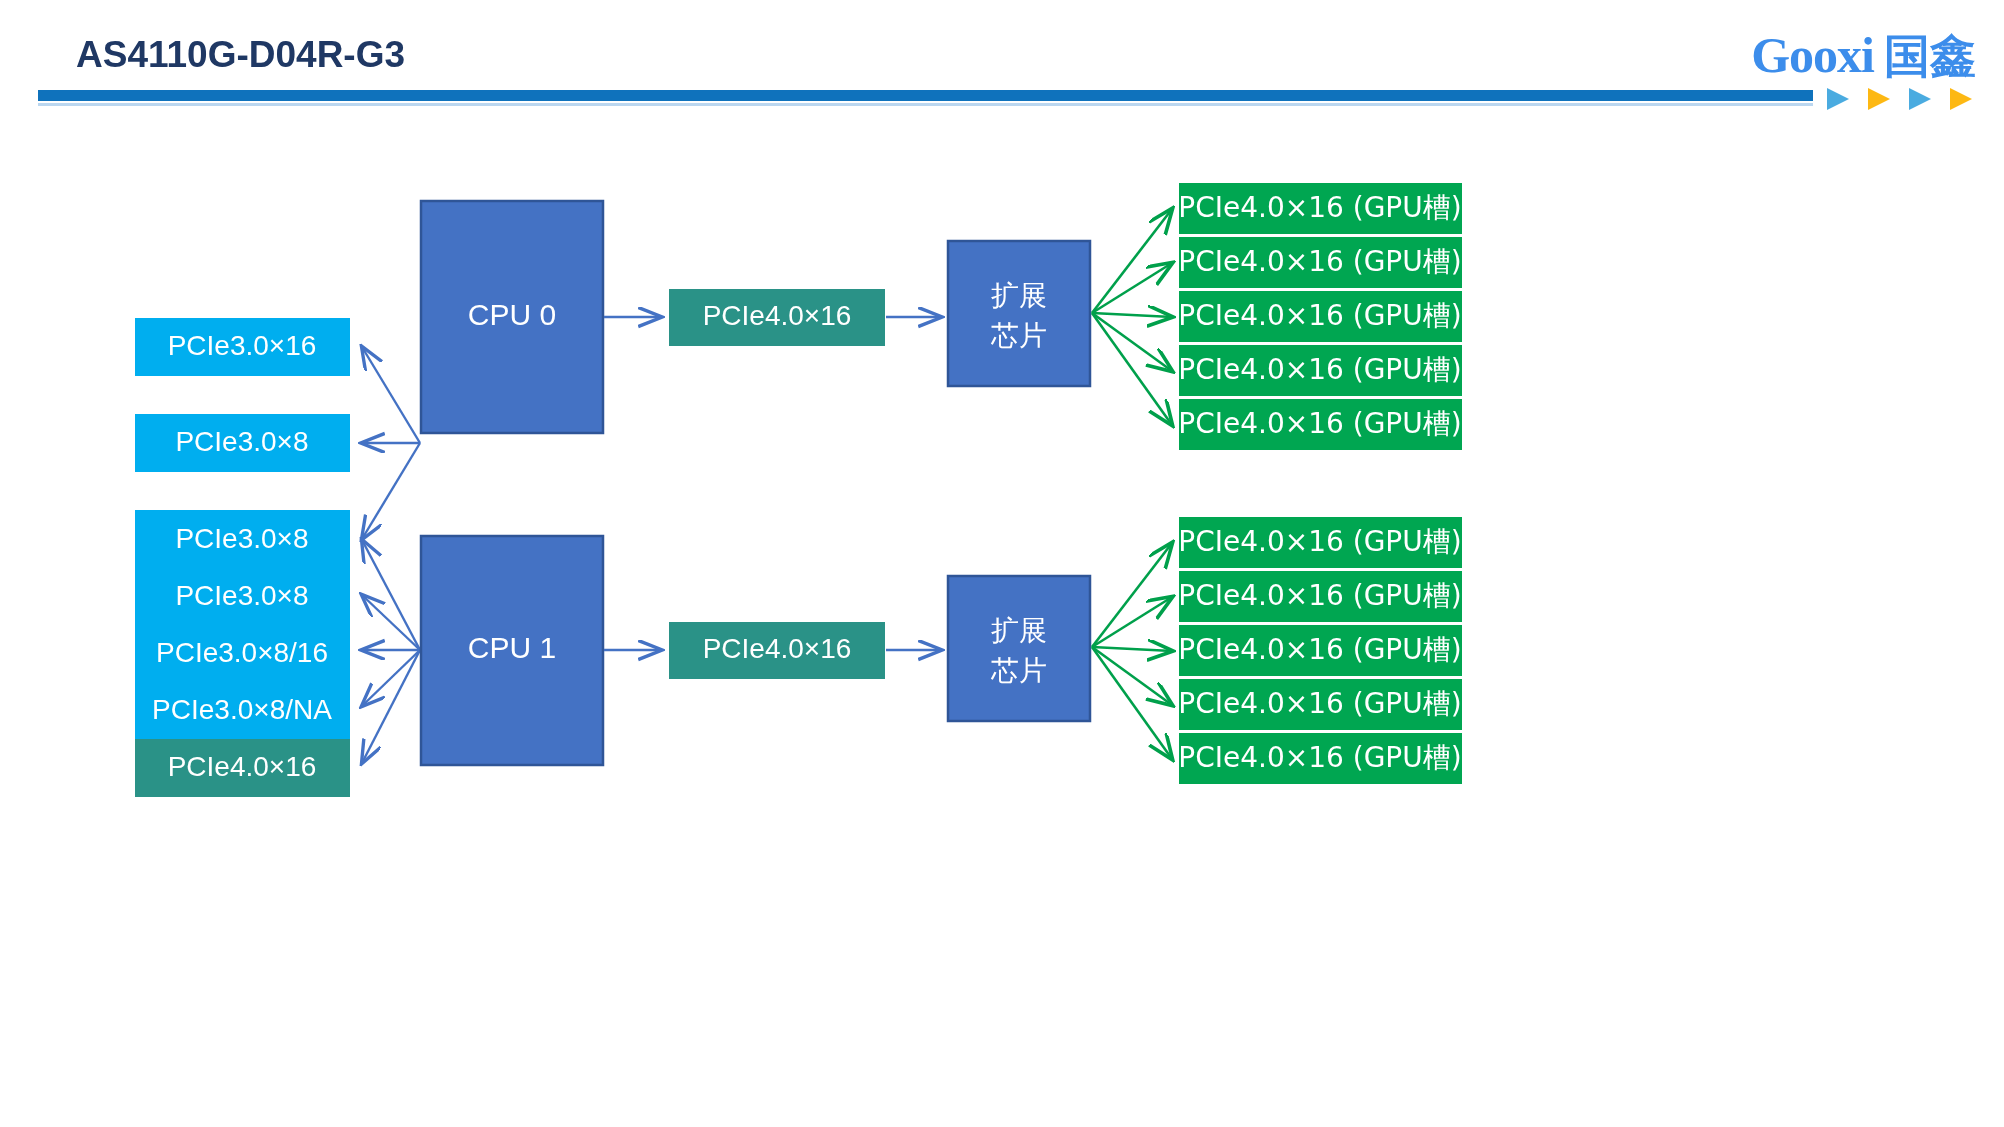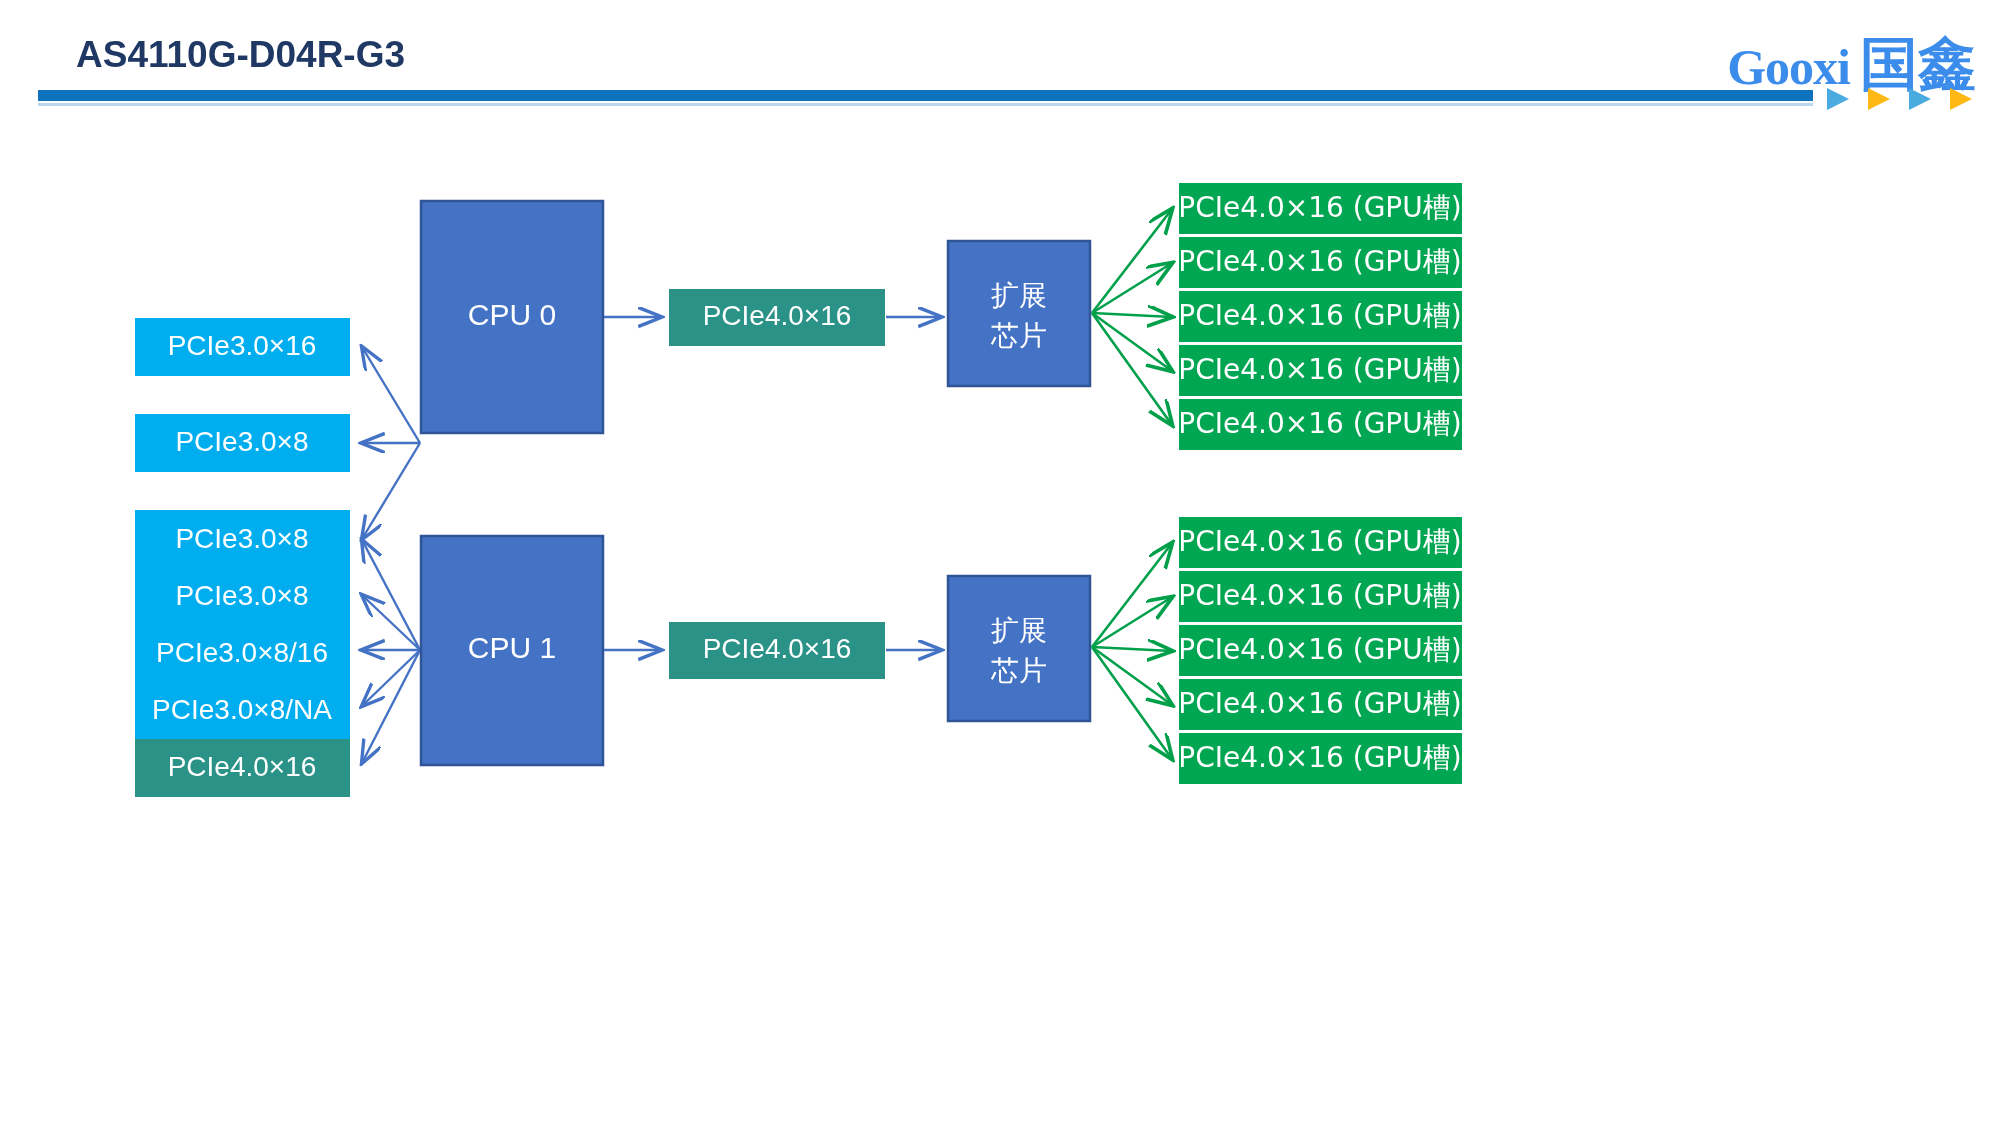--- a/index.html
+++ b/index.html
@@ -41,21 +41,21 @@
   }
   #brand-latin {
     font-family: Liberation Serif, serif;
     font-size: 50px;
     font-weight: bold;
     color: #3C8DEB;
     letter-spacing: -1px;
   }
   #brand-cjk {
     font-family: "DejaVu Sans", sans-serif;
-    font-size: 58px;
+    font-size: 46px;
     font-weight: bold;
     color: #3C8DEB;
     margin-left: 10px;
   }
   #rule-bar {
     position: absolute;
     left: 38px;
     top: 90px;
     width: 1775px;
     height: 11px;

